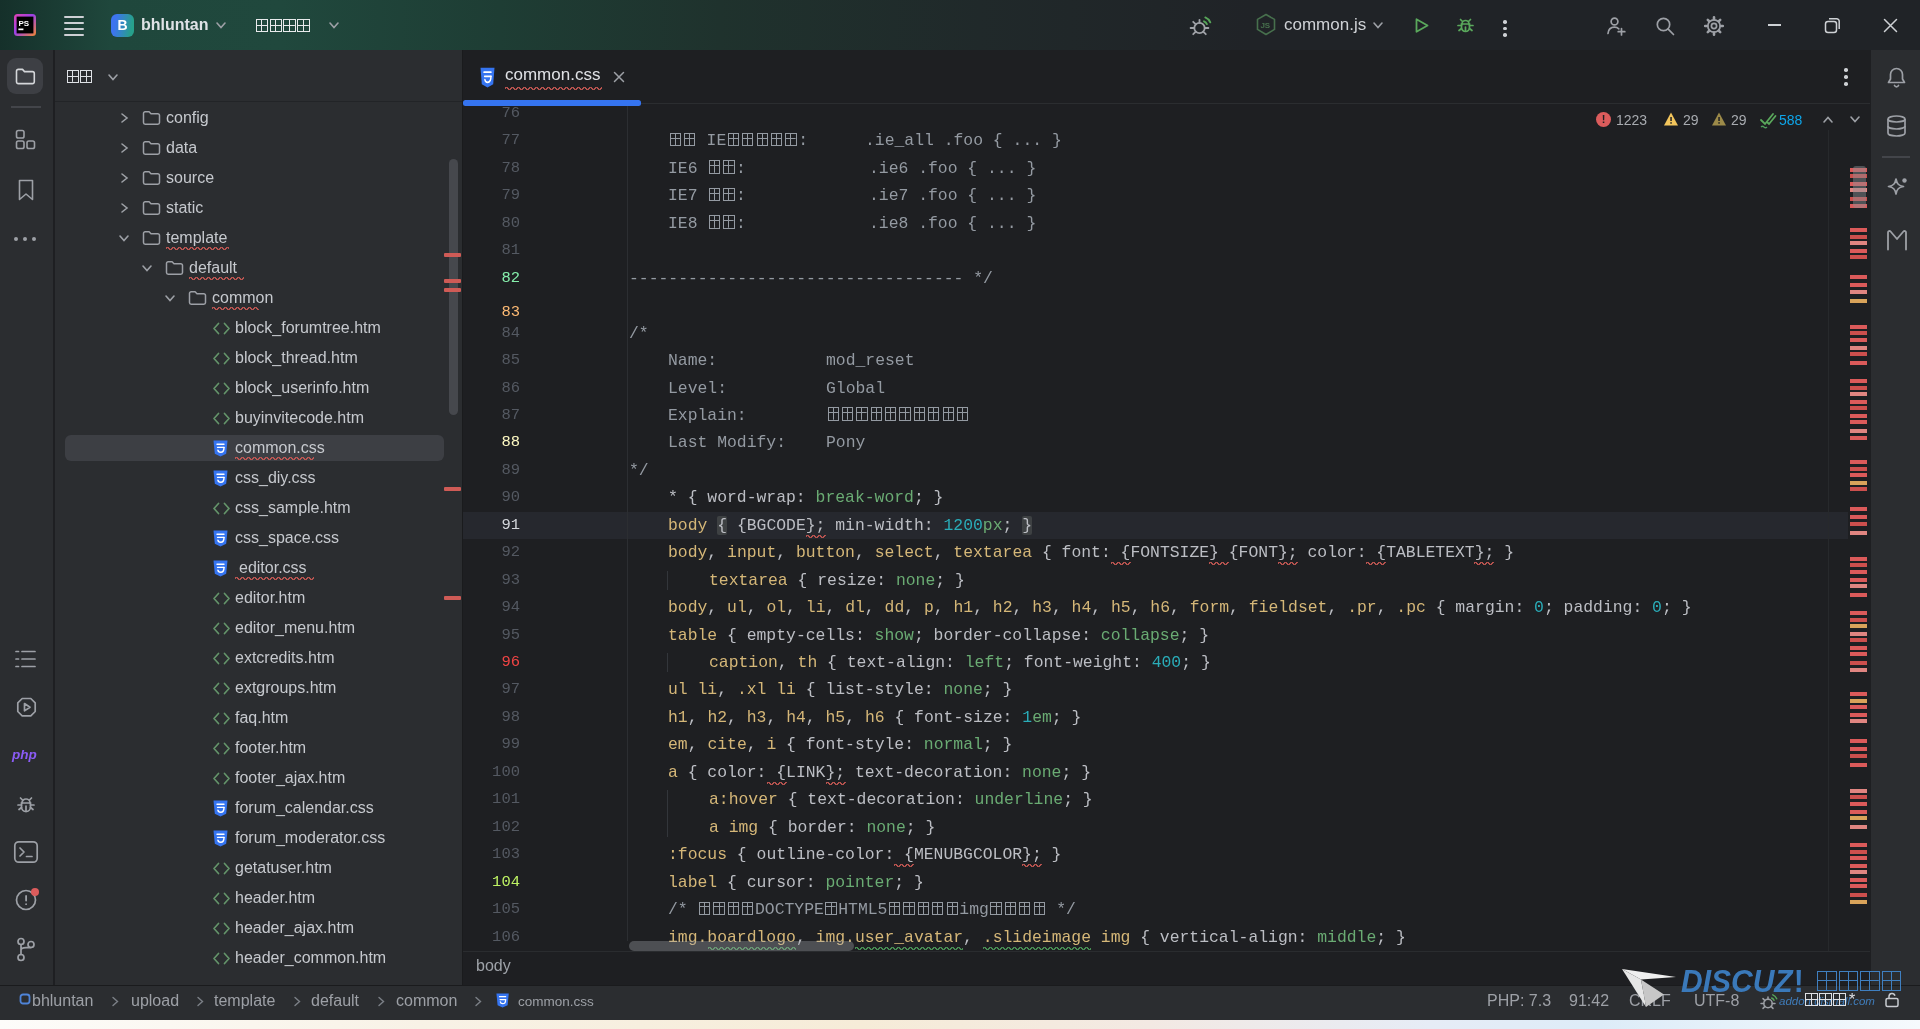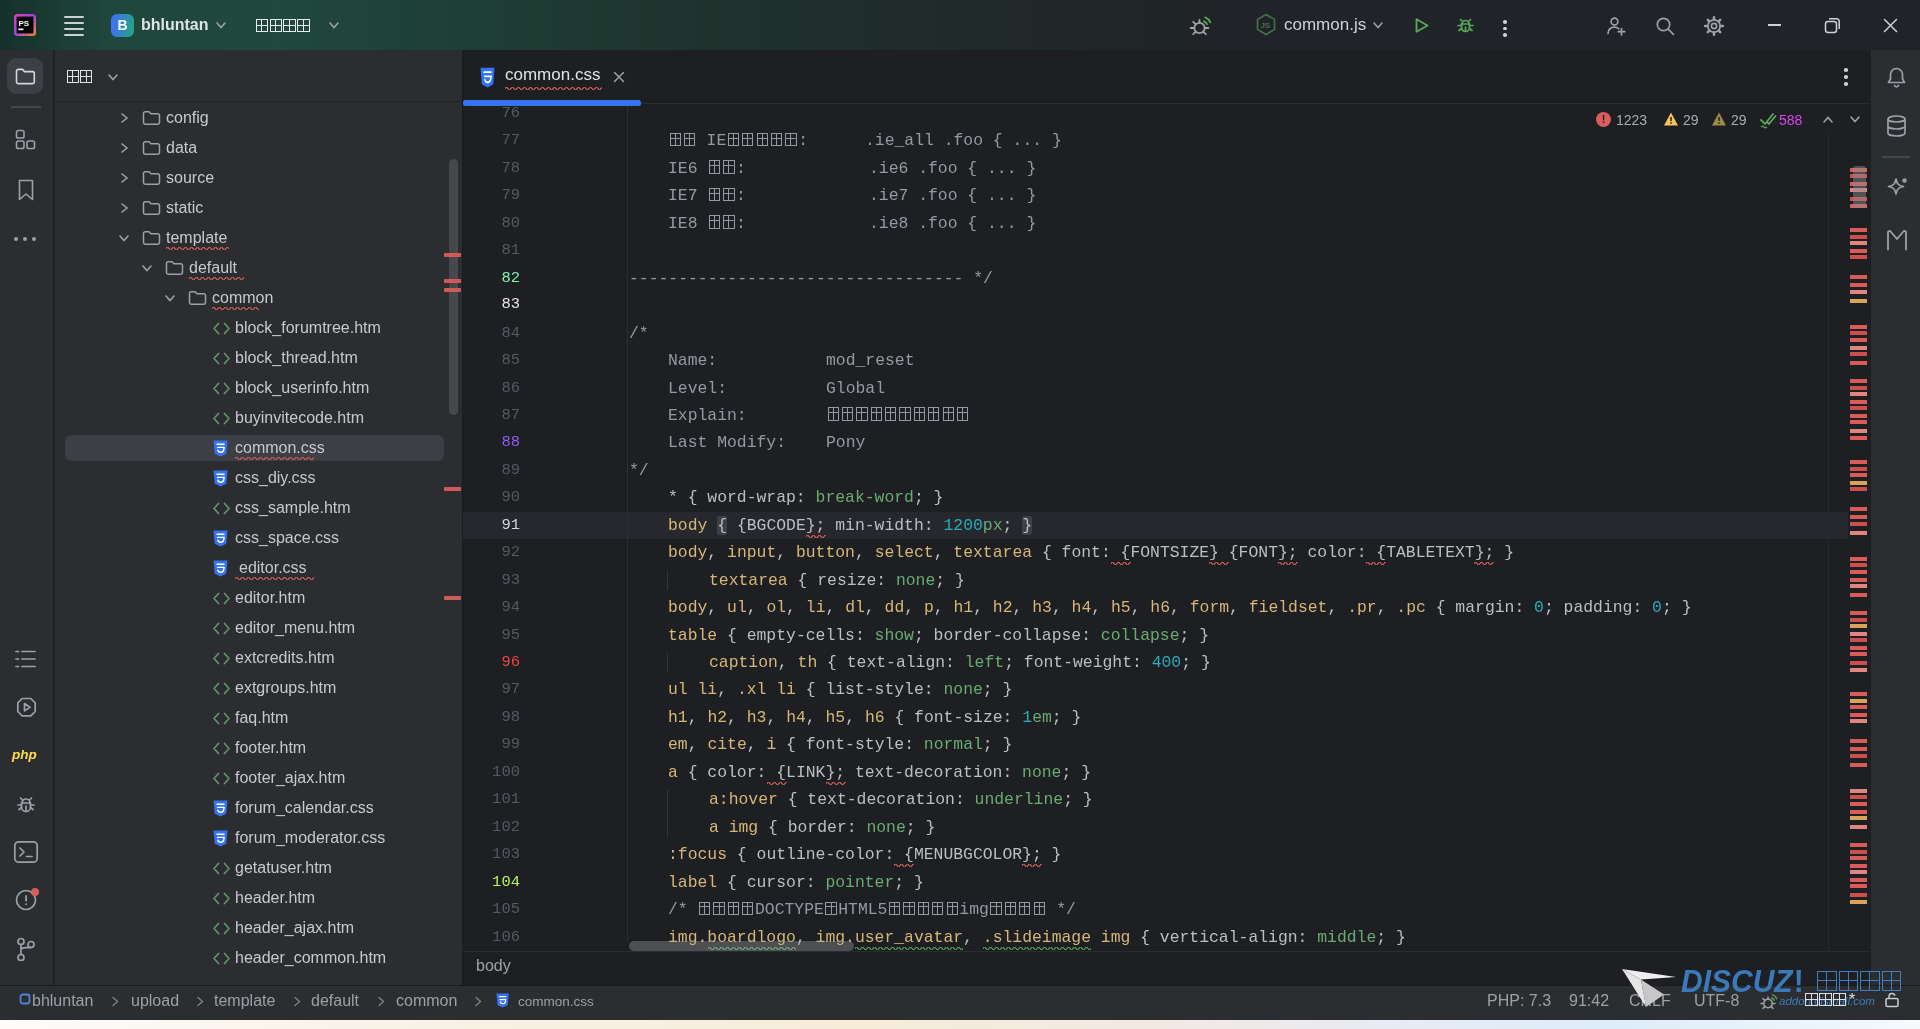--- a/index.html
+++ b/index.html
@@ -136,21 +136,21 @@
 <g stroke="#9da0a6" stroke-width="1.7" fill="none" stroke-linecap="round">
 <path d="M2 3.5 h2.5 M8 3.5 h13 M2 11 h2.5 M8 11 h13 M2 18.5 h2.5 M8 18.5 h13"></path>
     </g>
   </svg>
 <svg class="ic" style="left:14px;top:695px" width="25" height="25" viewBox="0 0 25 25">
 <g stroke="#9da0a6" stroke-width="1.7" fill="none" stroke-linejoin="round">
 <path d="M8.2 2.5 h8.6 l4.4 4.4 v8.6 l-4.4 4.4 h-8.6 l-4.4 -4.4 v-8.6 Z" transform="translate(0 1)"></path>
 <path d="M10.5 8.5 L16 12.2 L10.5 15.9 Z"></path>
     </g>
   </svg>
-<div class="a" style="left:12px;top:747px;width:30px;height:18px;color:#fde047;font-weight:bold;font-style:italic;font-size:13.5px">php</div>
+<div class="a" style="left:12px;top:747px;width:30px;height:18px;color:#8b5cf6;font-weight:bold;font-style:italic;font-size:13.5px">php</div>
 <svg class="ic" style="left:13px;top:792px" width="26" height="26" viewBox="0 0 26 26">
 <g stroke="#9da0a6" stroke-width="1.7" fill="none" stroke-linecap="round">
 <path d="M8.5 11 h9 v4 a4.5 4.5 0 0 1 -9 0 Z"></path>
 <path d="M9 11 a4 4 0 0 1 8 0"></path>
 <path d="M9.5 8 L7.5 6 M16.5 8 L18.5 6 M8.5 13 H5 M8.5 15.5 L6 17.5 M17.5 13 H21 M17.5 15.5 L20 17.5 M13 14 V19.5"></path>
 </g>
   </svg>
 <svg class="ic" style="left:13px;top:840px" width="26" height="24" viewBox="0 0 26 24">
 <g stroke="#9da0a6" stroke-width="1.7" fill="none" stroke-linecap="round" stroke-linejoin="round">
 <rect x="1.8" y="1.8" width="22.4" height="20.4" rx="4"></rect>
@@ -478,26 +478,26 @@
 <div class="a" style="left:463px;top:101px;width:1407px;height:850px;background:#1e1f22"></div>
 <div class="a" style="left:463px;top:511.7px;width:1385px;height:27.5px;background:#26282e"></div>
 <div class="a" style="left:627px;top:101px;width:1px;height:840px;background:#2c2e32"></div>
 <div class="ln" style="top:100.0px;color:#545962">76</div>
 <div class="ln" style="top:127.45px;color:#545962">77</div>
 <div class="ln" style="top:154.9px;color:#545962">78</div>
 <div class="ln" style="top:182.35px;color:#545962">79</div>
 <div class="ln" style="top:209.8px;color:#545962">80</div>
 <div class="ln" style="top:237.25px;color:#545962">81</div>
 <div class="ln" style="top:264.7px;color:#86efac">82</div>
-<div class="ln" style="top:291px;color:#e5e5e5">83</div>
+<div class="ln" style="top:299px;color:#fdba74">83</div>
 <div class="ln" style="top:319.6px;color:#545962">84</div>
 <div class="ln" style="top:347.04999999999995px;color:#545962">85</div>
 <div class="ln" style="top:374.5px;color:#545962">86</div>
 <div class="ln" style="top:401.95px;color:#545962">87</div>
-<div class="ln" style="top:429.4px;color:#8b5cf6">88</div>
+<div class="ln" style="top:429.4px;color:#fef9c3">88</div>
 <div class="ln" style="top:456.84999999999997px;color:#545962">89</div>
 <div class="ln" style="top:484.3px;color:#545962">90</div>
 <div class="ln" style="top:511.75px;color:#d3d6db">91</div>
 <div class="ln" style="top:539.2px;color:#545962">92</div>
 <div class="ln" style="top:566.65px;color:#545962">93</div>
 <div class="ln" style="top:594.0999999999999px;color:#545962">94</div>
 <div class="ln" style="top:621.55px;color:#545962">95</div>
 <div class="ln" style="top:649.0px;color:#ef4444">96</div>
 <div class="ln" style="top:676.4499999999999px;color:#545962">97</div>
 <div class="ln" style="top:703.9px;color:#545962">98</div>
@@ -578,21 +578,21 @@
     <rect x="7.3" y="11.2" width="1.5" height="1.5" fill="#1e1f22"></rect>
   </svg>
 <div class="a" style="left:1731px;top:112px;font-size:14px;color:#a8abb0">29</div>
 <svg class="ic" style="left:1758px;top:110px" width="20" height="20" viewBox="0 0 20 20">
 <g stroke="#5aa85c" stroke-width="1.8" fill="none" stroke-linecap="round">
 <path d="M3 10 L7 14 L15 4"></path>
       <path d="M9.5 12.5 L11 14 L17.5 6"></path>
     </g>
 <path d="M3 17 q1.5 -1.5 3 0 q1.5 1.5 3 0" stroke="#4f9e5c" stroke-width="1.2" fill="none"></path>
   </svg>
-<div class="a" style="left:1779px;top:112px;font-size:14px;color:#d946ef">588</div>
+<div class="a" style="left:1779px;top:112px;font-size:14px;color:#0ea5e9">588</div>
 <svg class="ic" style="left:1822px;top:115px" width="12" height="9" viewBox="0 0 12 9">
     <path d="M2 7 L6 2.5 L10 7" stroke="#9da0a6" stroke-width="1.6" fill="none" stroke-linecap="round"></path>
   </svg>
 <svg class="ic" style="left:1849px;top:115px" width="12" height="9" viewBox="0 0 12 9">
     <path d="M2 2 L6 6.5 L10 2" stroke="#9da0a6" stroke-width="1.6" fill="none" stroke-linecap="round"></path>
   </svg>
 <div class="a" style="left:1828px;top:130px;width:1px;height:821px;background:#27292c"></div>
 <div class="a" style="left:1850px;top:168px;width:17px;height:4px;background:#db5a5a"></div>
 <div class="a" style="left:1850px;top:174px;width:17px;height:4px;background:#cc4f4d"></div>
 <div class="a" style="left:1850px;top:182px;width:17px;height:4px;background:#db5a5a"></div>

